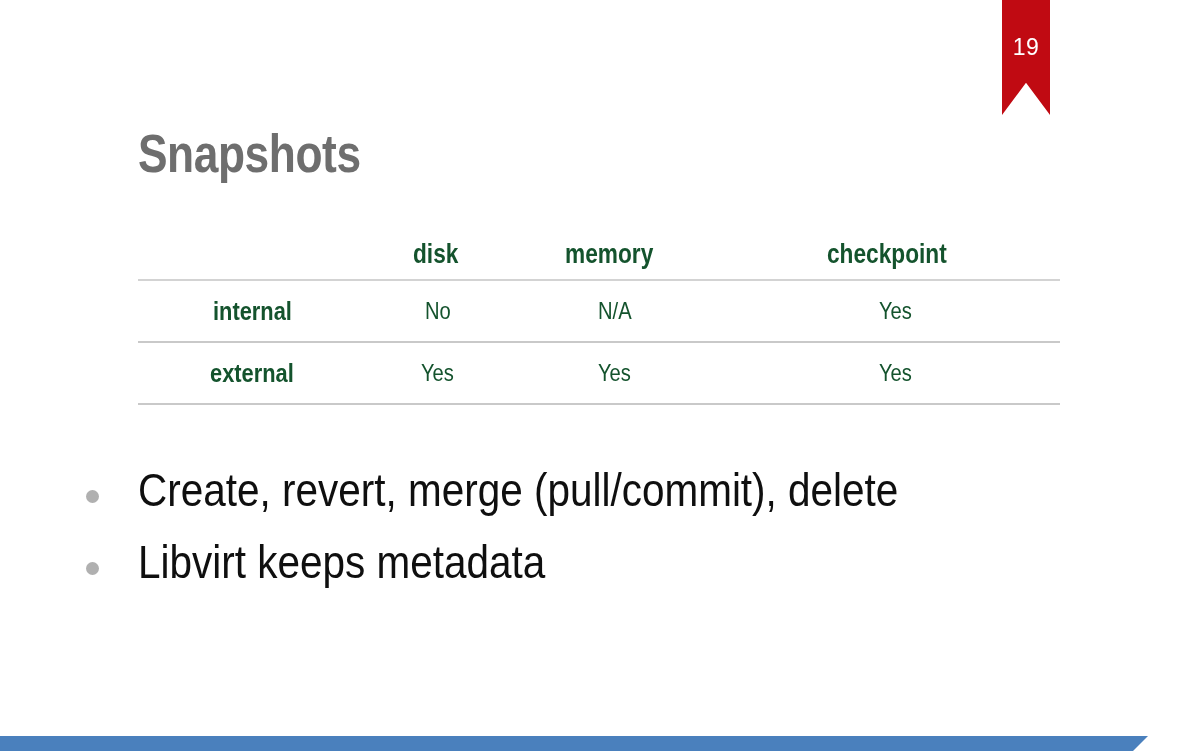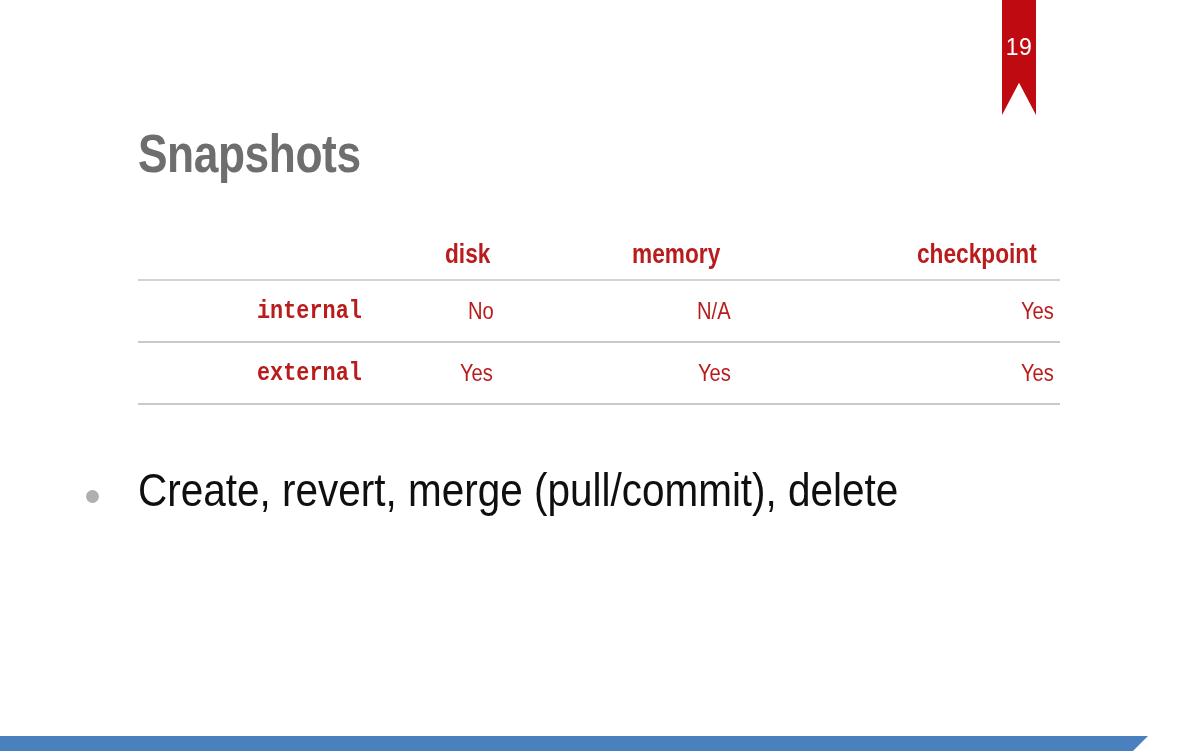--- a/index.html
+++ b/index.html
@@ -16,21 +16,21 @@
     height: 753px;
     background: #ffffff;
     overflow: hidden;
   }
 
   
   .ribbon {
     position: absolute;
     left: 1002px;
     top: 0px;
-    width: 34px;
+    width: 48px;
     height: 115px;
     background: #C00A12;
     -webkit-clip-path: polygon(0 0, 100% 0, 100% 100%, 50% 72%, 0 100%);
     clip-path: polygon(0 0, 100% 0, 100% 100%, 50% 72%, 0 100%);
     display: flex;
     justify-content: center;
   }
   .ribbon-number {
     color: #ffffff;
     font-size: 23px;
@@ -68,42 +68,41 @@
     table-layout: fixed;
     font-family: "Liberation Sans Narrow", "Liberation Sans", sans-serif;
   }
   table.snap-table col.c-label { width: 244px; }
   table.snap-table col.c-disk  { width: 117px; }
   table.snap-table col.c-mem   { width: 238px; }
   table.snap-table col.c-chk   { width: 323px; }
 
   table.snap-table th,
   table.snap-table td {
-    text-align: right;
+    text-align: center;
     padding: 0;
     vertical-align: middle;
-    color: #b91c1c;
+    color: #14532d;
   }
   table.snap-table thead th {
     height: 45px;
     font-size: 27px;
     font-weight: bold;
     border-bottom: 2px solid #d3d3d3;
     padding-bottom: 2px;
   }
   table.snap-table tbody td {
     height: 60px;
     font-size: 24px;
     font-weight: normal;
     border-bottom: 2px solid #c9c9c9;
   }
   table.snap-table tbody td.rowlabel {
     font-weight: bold;
     font-size: 26px;
-    font-family: Liberation Mono, monospace;
   }
   .cellspan {
     display: inline-block;
     transform: scaleX(0.84);
     transform-origin: left center;
     white-space: nowrap;
   }
 
   
   .bullets {
@@ -216,17 +215,21 @@
         </tr>
       </tbody>
     </table>
   </div>
 
   <div class="bullets">
     <div class="bullet-row">
       <span class="bullet-dot"></span>
       <span class="bullet-text">Create, revert, merge (pull/commit), delete</span>
     </div>
+    <div class="bullet-row">
+      <span class="bullet-dot"></span>
+      <span class="bullet-text">Libvirt keeps metadata</span>
+    </div>
   </div>
 
   <div class="bottom-bar"></div>
 
 </div>
 
 </body></html>

